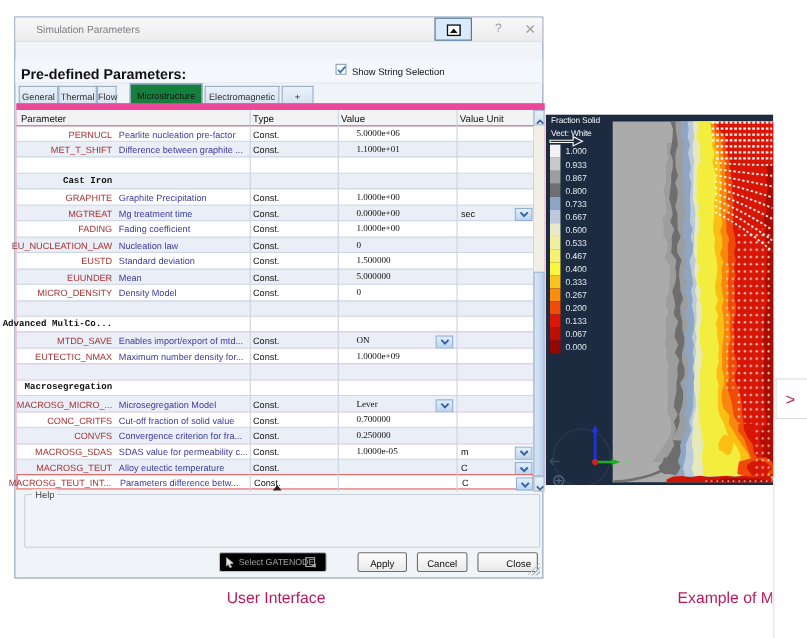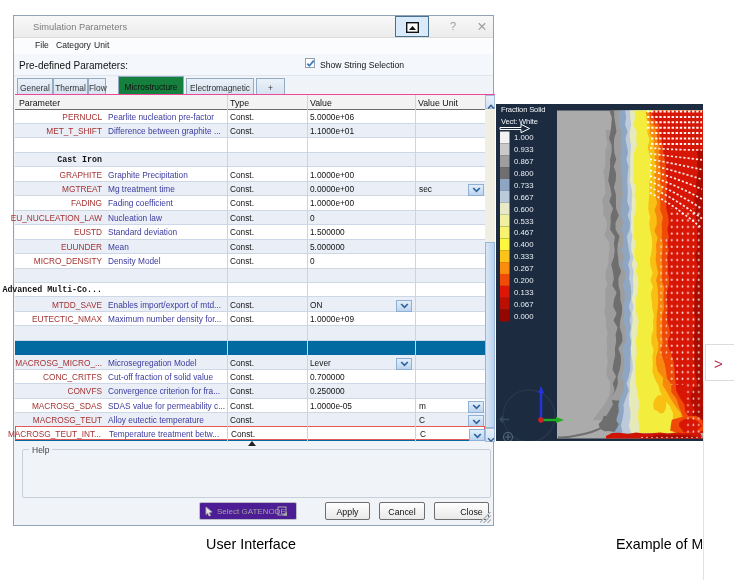--- a/index.html
+++ b/index.html
@@ -7,84 +7,79 @@
 .dlg { position:absolute; left:13px; top:15px; width:481px; height:511px; background:#f0f4f9; border:1px solid #92a3b8; }
 .titlebar { position:absolute; left:0; top:0; width:479px; height:22px; background:linear-gradient(#f8f8f8,#ececec); border-bottom:1px solid #dcdcdc; }
 .title { position:absolute; left:19px; top:5.5px; font-size:9.3px; color:#7c7c7c; }
 .imgbtn { position:absolute; left:381px; top:0px; width:34px; height:21px; background:#d9eafb; border:1px solid #49708f; }
 .imgbtn svg { position:absolute; left:10px; top:5px; }
 .qm { position:absolute; left:429px; top:4px; width:20px; text-align:center; color:#9b9b9b; font-size:11px; }
 .xm { position:absolute; left:458px; top:3px; width:20px; text-align:center; color:#9f9f9f; font-size:12.5px; }
 .menubar { position:absolute; left:0; top:22px; width:479px; height:16px; background:#fbfcfd; font-size:8.6px; color:#222; }
 .menubar span { position:absolute; top:2px; }
 .toolbar { position:absolute; left:0; top:38px; width:479px; height:22px; background:#f4f8fc; border-bottom:1px solid #e0e6ee; }
-.pdp { position:absolute; left:5px; top:6px; font-size:10px; font-weight:normal; color:#111; }
+.pdp { position:absolute; left:5px; top:6px; font-size:13px; font-weight:bold; color:#111; }
 .combo { position:absolute; left:109px; top:2px; width:144px; height:17px; background:#fff; border:1px solid #7593b5; }
 .combo .ct { position:absolute; left:6px; top:3.5px; font-size:8.8px; color:#2d4f8a; }
 .combo .cb { position:absolute; right:0; top:0; width:17px; height:15px; background:linear-gradient(#e3effb,#c2d9f0); border-left:1px solid #7593b5; }
 .combo .cb svg { position:absolute; left:4px; top:5px; }
 .chk { position:absolute; left:291px; top:4px; width:10px; height:10px; background:#fff; border:1px solid #8f9fae; }
 .chk svg { position:absolute; left:0px; top:0px; }
 .chklbl { position:absolute; left:306px; top:6px; font-size:8.6px; color:#111; }
 .tabs { position:absolute; left:0; top:60px; width:479px; height:18px; }
 .tab { position:absolute; top:2px; height:16px; background:linear-gradient(#eaf1f9,#d6e3f0); border:1px solid #95abc4; border-bottom:none; font-size:8.4px; color:#333; text-align:center; padding-top:4px; }
 .tab.active { top:0px; height:18px; background:#15803d; font-size:8.4px; color:#111; padding-top:5px; z-index:3; }
-.tbl { position:absolute; left:1px; top:78px; width:480px; height:347px; background:#0369a1; border-top:1px solid #ec4899;padding-left:36px; }
+.tbl { position:absolute; left:1px; top:78px; width:480px; height:347px; background:#ec4899; border-top:6px solid #ec4899;padding-left:36px; }
 .thead { position:absolute; left:0; top:0; width:470px; height:14.5px; background:#f3f3f3; border-bottom:1px solid #6a6a6a; font-size:8.8px; color:#111; }
 .thead span { position:absolute; top:2.5px; }
 .vline { position:absolute; top:0; width:1px; height:347px; background:#c9d4e4; z-index:2; }
 .row { position:absolute; left:0; width:470px; background:#fff; border-bottom:1px solid #cdd7e5; font-size:8.3px; }
 .row.stripe { background:#e9eef7; }
 .row span { position:absolute; top:2.2px; white-space:nowrap; }
 .pname { right:383px; color:#a63333; }
 .cat { right:383px; color:#111; font-weight:bold;font-family:Liberation Mono, monospace; }
 .pdesc { left:93px; color:#3b3b9e; }
 .ptype { left:215px; color:#111; }
-.pval { left:295px; color:#111; }
+.pval { left:309px; color:#111;font-family:Liberation Serif, serif; }
 .punit { left:404px; color:#111; }
 .drop { position:absolute; top:1px; width:16px; height:12px; background:linear-gradient(#e3effb,#bcd4ee); border:1px solid #8fb0d4; }
 .drop svg { position:absolute; left:3px; top:2.5px; }
 .row.sel { border:1px solid #e05a5a; border-bottom:1px solid #e05a5a; }
 .sb { position:absolute; left:470px; top:0; width:10px; height:347px; background:#f1eee3; }
 .sbbtn { position:absolute; left:0; width:10px; background:linear-gradient(#e8f1fb,#cfe0f3); border:1px solid #a5bdd8; }
 .sbthumb { position:absolute; left:0; top:147px; width:10px; height:186px; background:linear-gradient(90deg,#d8e6f6,#bcd2ec); border:1px solid #96b5d8; }
 .upmark { position:absolute; left:234px; top:425px; width:0; height:0; border-left:4px solid transparent; border-right:4px solid transparent; border-bottom:5px solid #222; }
 .helpbox { position:absolute; left:8px; top:433px; width:469px; height:49px; border:1px solid #c9cfd8; border-radius:2px; }
 .helplbl { position:absolute; left:6px; top:-5px; font-size:8.5px; color:#444; background:#f0f4f9; padding:0 3px; }
 .btn { position:absolute; top:486px; height:18px; background:linear-gradient(#fefefe,#e9e9e9); border:1px solid #6e6e6e; border-radius:2px; font-size:8.8px; color:#111; text-align:center; padding-top:4px; }
-.btn.dis { color:#a3a3a3; border:1px solid #b9bec4; background:#4c1d95; font-size:8.2px; }
+.btn.dis { color:#a3a3a3; border:1px solid #b9bec4; background:#000000; font-size:8.2px; }
 .grip { position:absolute; right:2px; bottom:2px; width:11px; height:11px; background:
  linear-gradient(135deg, transparent 45%, #b5bcc4 45%, #b5bcc4 52%, transparent 52%,
  transparent 63%, #b5bcc4 63%, #b5bcc4 70%, transparent 70%,
  transparent 81%, #b5bcc4 81%, #b5bcc4 88%, transparent 88%); }
 .viz { position:absolute; left:496px; top:104px; width:207px; height:337px; }
-.cap { position:absolute; font-size:14.3px; color:#000000; }
+.cap { position:absolute; font-size:14.3px; color:#be185d; }
 .nextbtn { position:absolute; left:705px; top:344px; width:29px; height:37px; background:#fff; border:1px solid #dcdcdc; border-right:none; }
 .nextbtn span { position:absolute; left:8px; top:10px; color:#b92946; font-size:15px; }
 .vrule { position:absolute; left:703px; top:381px; width:1px; height:199px; background:#e2e2e2; }
 </style></head>
 <body>
 <div id="page">
  <div class="dlg">
   <div class="titlebar">
     <span class="title">Simulation Parameters</span>
     <span class="imgbtn">
           <svg width="13" height="11" viewBox="0 0 13 11">
             <rect x="0.7" y="0.7" width="11.6" height="9.6" fill="#fff" stroke="#111" stroke-width="1.4"></rect>
             <path d="M3 8 L6.5 4 L10 8 Z" fill="#111"></path>
           </svg>
         </span>
     <span class="qm">?</span>
         <span class="xm">✕</span>
   </div>
-  <div class="menubar">
-        <span style="left:21px;">File</span>
-        <span style="left:42px;">Category</span>
-        <span style="left:80px;">Unit</span>
-      </div>
   <div class="toolbar">
     <span class="pdp">Pre-defined Parameters:</span>
     <span class="chk">
           <svg width="9" height="9" viewBox="0 0 9 9">
             <path d="M1.3 4.6 L3.4 6.8 L7.8 1.6" fill="none" stroke="#3a78c0" stroke-width="1.7"></path>
           </svg>
         </span>
     <span class="chklbl">Show String Selection</span>
   </div>
   <div class="tabs">
@@ -181,20 +176,23 @@
             </svg>
           </span>
         </div>
 <div class="row" style="top:216.94px;height:14.46px;">
           <span class="pname">EUTECTIC_NMAX</span>
           <span class="pdesc">Maximum number density for...</span>
           <span class="ptype">Const.</span>
           <span class="pval">1.0000e+09</span>
         </div>
 <div class="row stripe" style="top:231.40px;height:14.46px;"></div>
+<div class="row" style="top:245.86px;height:14.46px;">
+          <span class="cat">Macrosegregation</span>
+        </div>
 <div class="row stripe" style="top:260.32px;height:14.46px;">
           <span class="pname">MACROSG_MICRO_...</span>
           <span class="pdesc">Microsegregation Model</span>
           <span class="ptype">Const.</span>
           <span class="pval">Lever</span>
           <span class="drop" style="left:381px;">
             <svg width="9" height="6" viewBox="0 0 9 6">
               <path d="M1.2 1 L4.5 4.4 L7.8 1" fill="none" stroke="#2e62a0" stroke-width="1.7"></path>
             </svg>
           </span>
@@ -229,21 +227,21 @@
           <span class="ptype">Const.</span>
           <span class="punit">C</span>
           <span class="drop" style="left:453px;">
             <svg width="9" height="6" viewBox="0 0 9 6">
               <path d="M1.2 1 L4.5 4.4 L7.8 1" fill="none" stroke="#2e62a0" stroke-width="1.7"></path>
             </svg>
           </span>
         </div>
 <div class="row sel" style="top:331px;height:14.46px;">
           <span class="pname">MACROSG_TEUT_INT...</span>
-          <span class="pdesc">Temperature treatment betw...</span>
+          <span class="pdesc">Parameters difference betw...</span>
           <span class="ptype">Const.</span>
           <span class="punit">C</span>
           <span class="drop" style="left:453px;">
             <svg width="9" height="6" viewBox="0 0 9 6">
               <path d="M1.2 1 L4.5 4.4 L7.8 1" fill="none" stroke="#2e62a0" stroke-width="1.7"></path>
             </svg>
           </span>
         </div>
 
     <div class="vline" style="left:212px;"></div>

